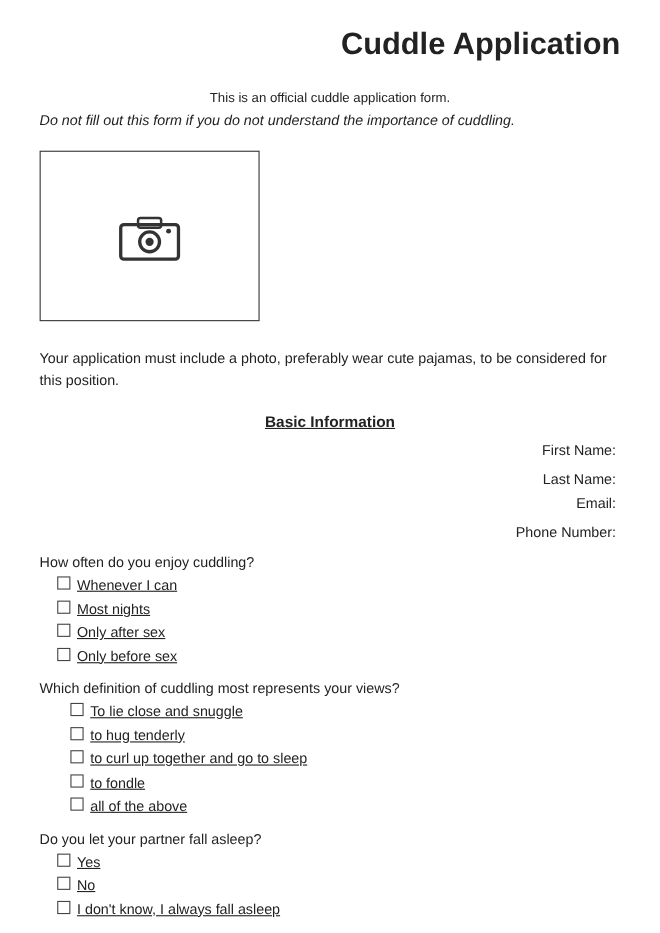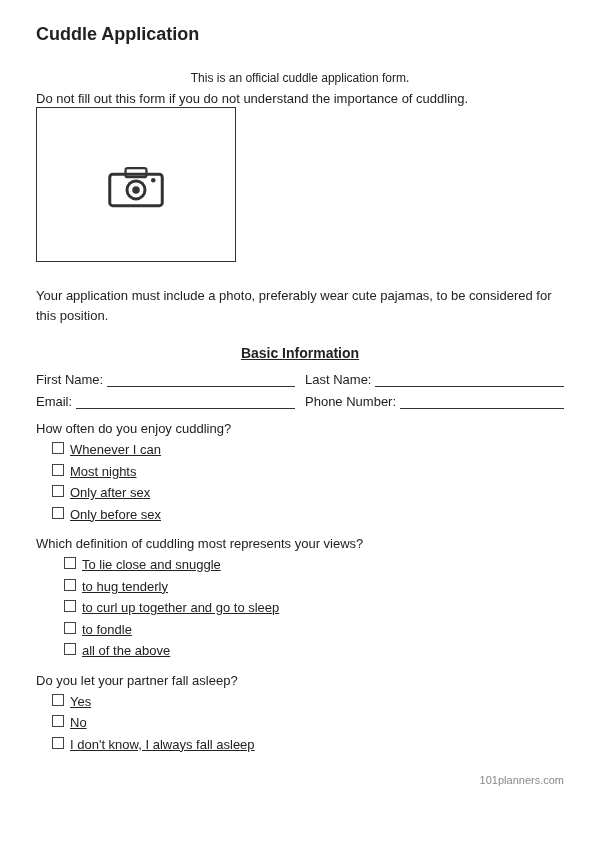--- a/index.html
+++ b/index.html
@@ -12,37 +12,38 @@
       width: 600px;
       min-height: 848px;
       background: #ffffff;
       font-family: Arial, sans-serif;
       font-size: 13px;
       color: #222;
       padding: 24px 36px 20px 36px;
     }
 
     h1 {
-      text-align: left;
-      font-size: 18px;
+      text-align: right;
+      font-size: 28px;
       font-weight: bold;
       margin-bottom: 16px;
       font-family: Arial, sans-serif;
     }
 
     .subtitle {
       text-align: center;
       font-size: 12px;
       margin-bottom: 6px;
       margin-top: 26px;
     }
 
     .italic-note {
-      font-size: 13px;
-      margin-bottom: 1px;
+      font-style: italic;
+      font-size: 13px;
+      margin-bottom: 20px;
     }
 
     .photo-section {
       display: flex;
       flex-direction: column;
       margin-bottom: 20px;
       gap: 20px;
     }
 
     .photo-box {
@@ -64,20 +65,21 @@
     .section-title {
       text-align: center;
       font-weight: bold;
       text-decoration: underline;
       font-size: 14px;
       margin-bottom: 10px;
     }
 
     .form-row {
       display: flex;
+      flex-direction: column;
       gap: 10px;
       margin-bottom: 6px;
       align-items: flex-end;
     }
 
     .form-field {
       display: flex;
       align-items: flex-end;
       gap: 4px;
       flex: 1;

